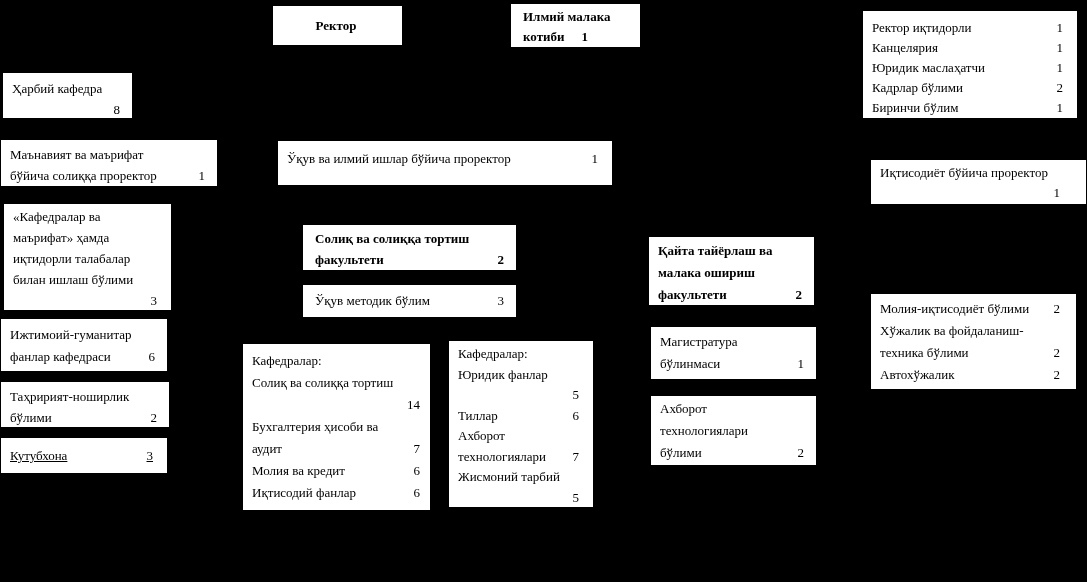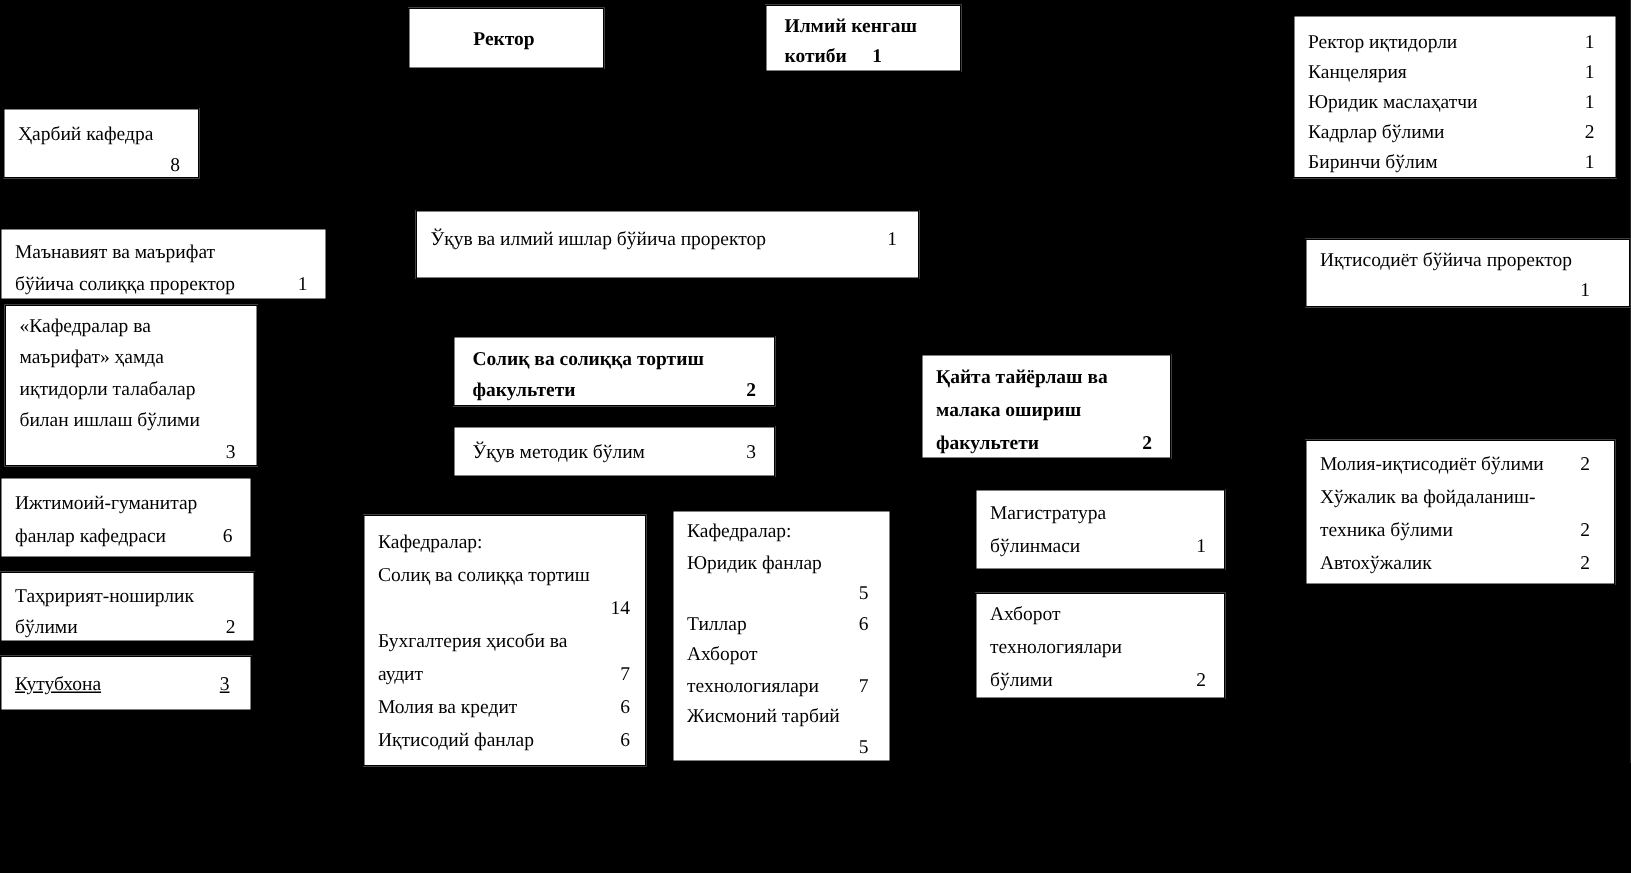--- a/index.html
+++ b/index.html
@@ -29,21 +29,21 @@
 </head>
 <body>
 
 <div class="canvas">
 
   <div class="box bold center" style="left:272px;top:5px;width:131px;height:41px;padding-top:9px;">
     <span>Ректор</span>
   </div>
 
   <div class="box bold" style="left:510px;top:3px;width:131px;height:45px;padding-left:12px;line-height:20px;">
-    <div>Илмий кенгаш</div>
+    <div>Илмий малака</div>
     <div class="row" style="padding-right:40px;">
       <span class="lbl">котиби</span>
       <span class="val">1</span>
     </div>
   </div>
 
   <div class="box" style="left:862px;top:10px;width:216px;height:109px;line-height:20px;padding-top:7px;padding-right:14px;">
     <div class="row">
       <span class="lbl">Ректор иқтидорли</span>
       <span class="val">1</span>
@@ -67,21 +67,21 @@
   </div>
 
   <div class="box" style="left:2px;top:72px;width:131px;height:47px;padding-top:5px;">
     <div>Ҳарбий кафедра</div>
     <div class="row">
         <span class="lbl"></span>
       <span class="val">8</span>
     </div>
   </div>
 
-  <div class="box" style="left:0px;top:152px;width:218px;height:48px;padding-top:4px;">
+  <div class="box" style="left:0px;top:139px;width:218px;height:48px;padding-top:4px;">
     <div>Маънавият ва маърифат</div>
     <div class="row">
       <span class="lbl">бўйича солиққа проректор</span>
       <span class="val">1</span>
     </div>
   </div>
 
   <div class="box" style="left:3px;top:203px;width:169px;height:108px;padding-top:2px;padding-right:14px;">
     <div>«Кафедралар ва</div>
     <div>маърифат» ҳамда</div>
@@ -197,21 +197,21 @@
     <div class="row">
       <span class="lbl">Жисмоний тарбий</span>
       <span class="val"></span>
     </div>
     <div class="row">
       <span class="lbl"></span>
       <span class="val">5</span>
     </div>
   </div>
 
-  <div class="box bold" style="left:614px;top:236px;width:167px;height:70px;padding-top:3px;line-height:22px;">
+  <div class="box bold" style="left:648px;top:236px;width:167px;height:70px;padding-top:3px;line-height:22px;">
     <div>Қайта тайёрлаш ва</div>
     <div>малака ошириш</div>
     <div class="row">
       <span class="lbl">факультети</span>
       <span class="val">2</span>
     </div>
   </div>
 
   <div class="box" style="left:650px;top:326px;width:167px;height:54px;padding-top:4px;line-height:22px;">
     <div>Магистратура</div>

